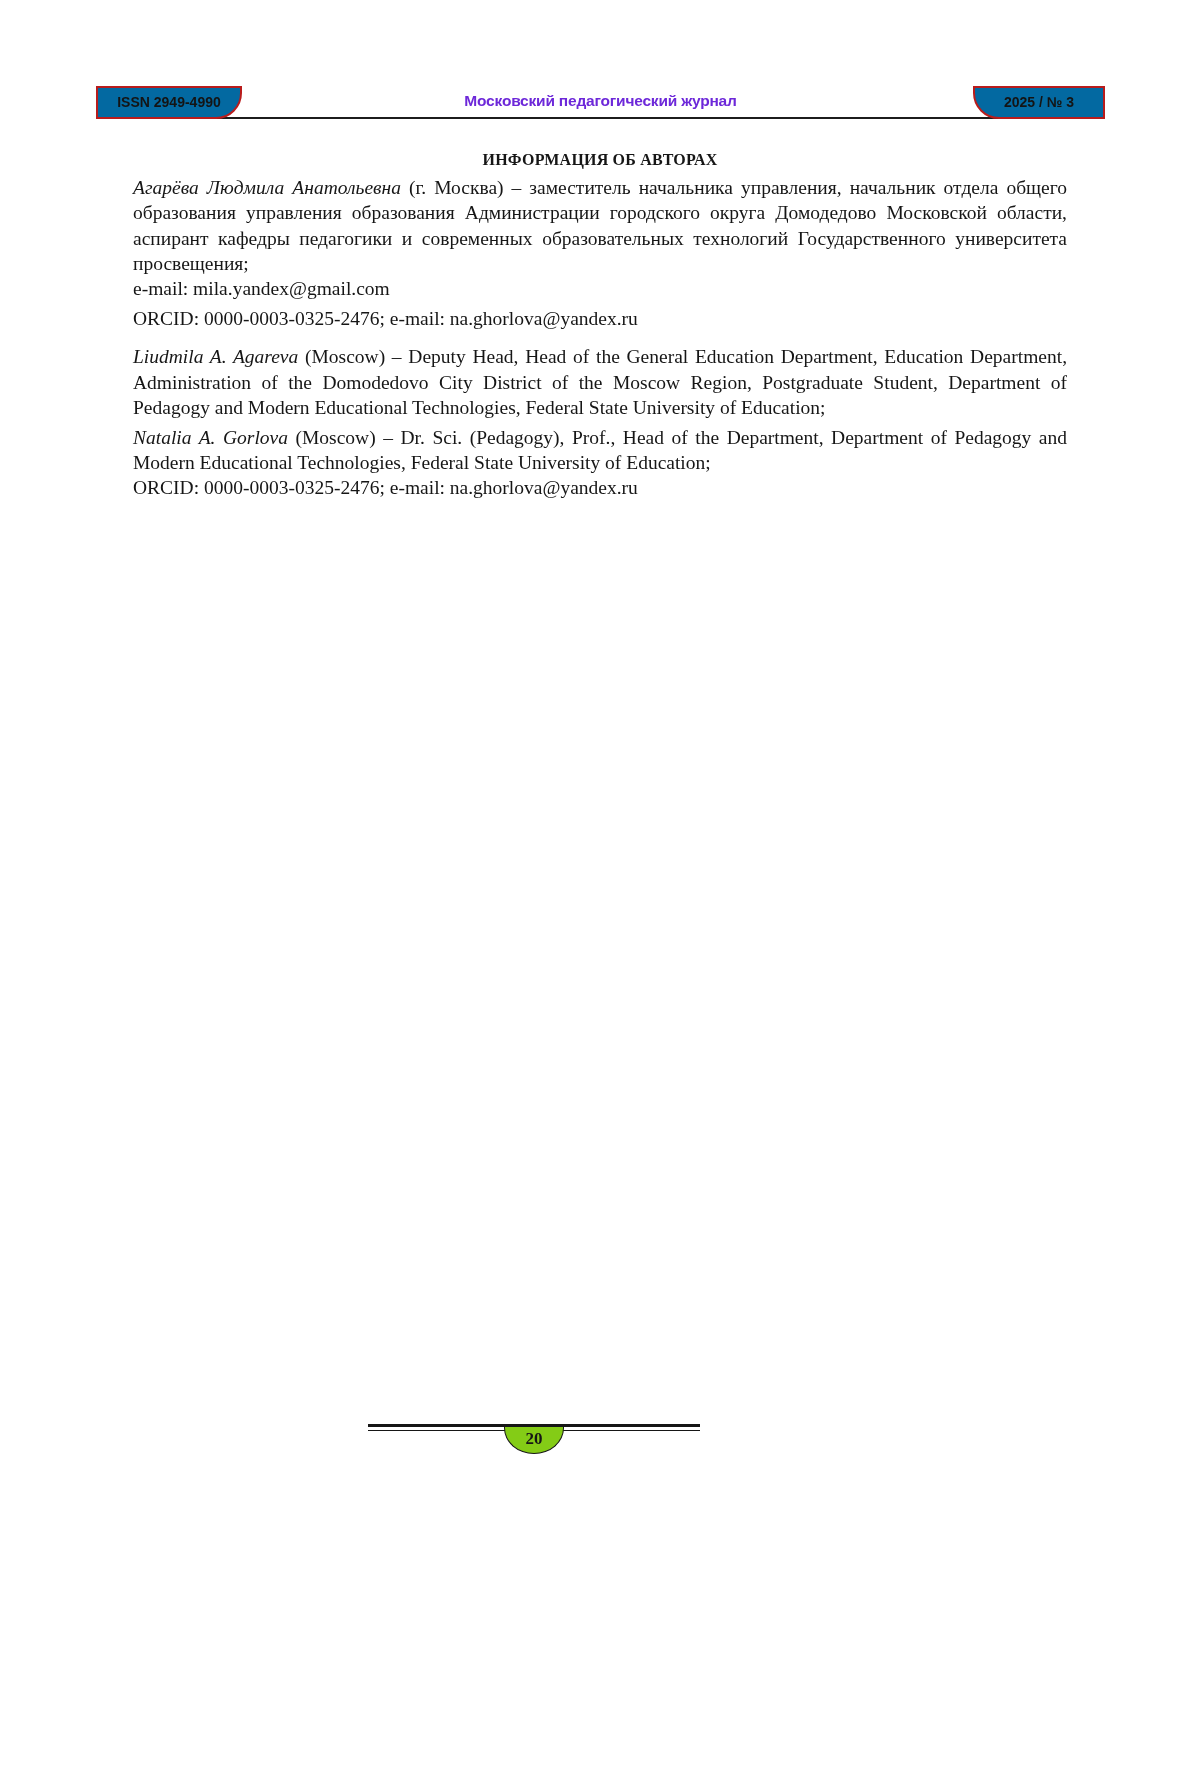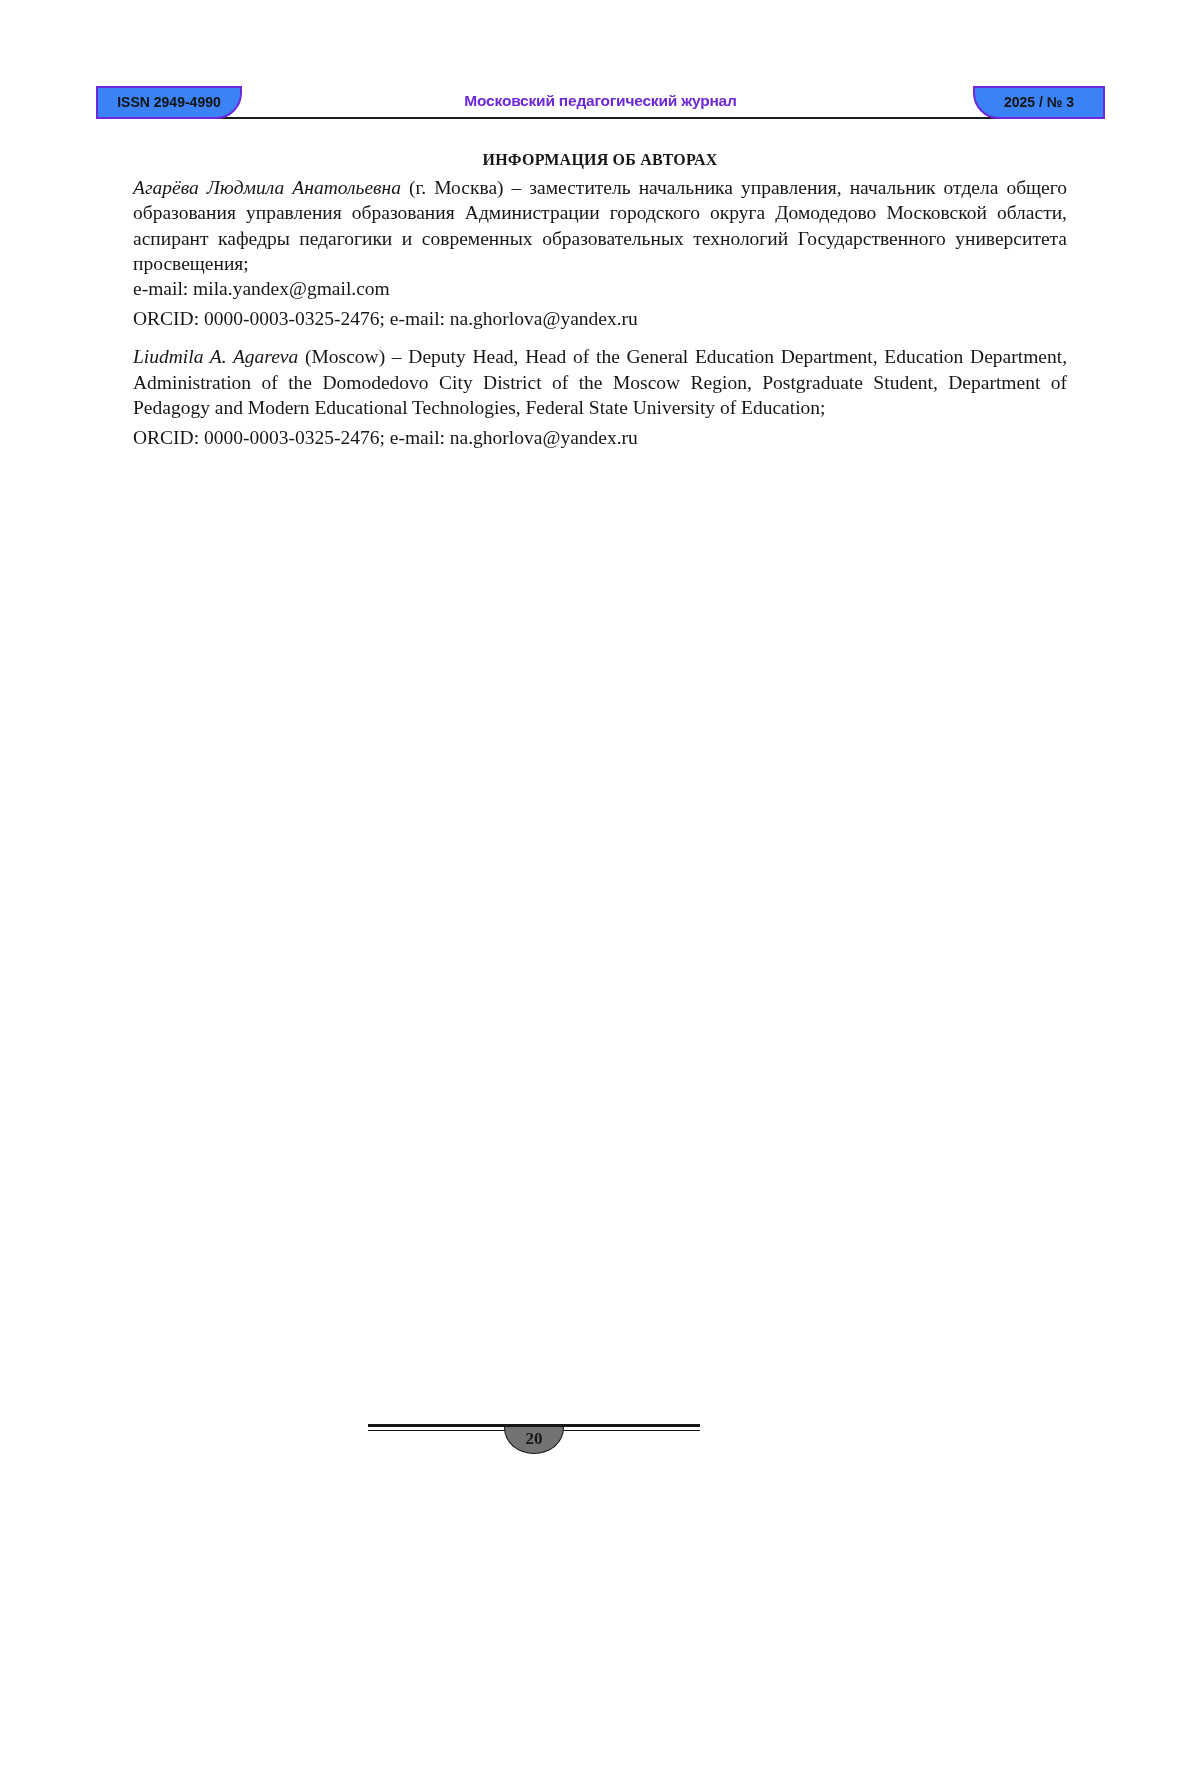--- a/index.html
+++ b/index.html
@@ -31,22 +31,22 @@
     font-family: "Liberation Sans", sans-serif;
     font-weight: bold;
     font-size: 15.5px;
     letter-spacing: -0.2px;
     color: #6d28d9;
   }
   .tab {
     position: absolute;
     top: 0;
     height: 33px;
-    background: #3b82f6;
-    border: 2px solid #6d28d9;
+    background: #0369a1;
+    border: 2px solid #b91c1c;
     display: flex;
     align-items: center;
     justify-content: center;
     font-family: "Liberation Sans", sans-serif;
     font-weight: bold;
     font-size: 14px;
     color: #141414;
     z-index: 2;
   }
   .tab-left  { left: 0;  width: 146px; border-radius: 0 0 26px 0; padding-bottom: 2px; }
@@ -95,21 +95,21 @@
     height: 1.5px;
     background: #161616;
   }
   .page-badge {
     position: absolute;
     top: 2.5px;
     left: 50%;
     transform: translateX(-50%);
     width: 60px;
     height: 27px;
-    background: #737373;
+    background: #84cc16;
     border: 1.7px solid #161616;
     border-top: none;
     border-bottom-left-radius: 30px 26px;
     border-bottom-right-radius: 30px 26px;
     text-align: center;
     font-weight: bold;
     font-size: 17px;
     line-height: 24px;
     z-index: 2;
   }
@@ -144,20 +144,24 @@
   <div class="section-en" lang="en">
 
     <div class="author-block">
       <p class="body-p">
         <em class="author-name">Liudmila A. Agareva</em>
         <span>(Moscow) – Deputy Head, Head of the General Education Department, Education Department, Administration of the Domodedovo City District of the Moscow Region, Postgraduate Student, Department of Pedagogy and Modern Educational Technologies, Federal State University of Education;</span>
       </p>
     </div>
 
     <div class="author-block">
+      <p class="body-p">
+        <em class="author-name">Natalia A. Gorlova</em>
+        <span>(Moscow) – Dr. Sci. (Pedagogy), Prof., Head of the Department, Department of Pedagogy and Modern Educational Technologies, Federal State University of Education;</span>
+      </p>
       <p class="contact">ORCID: 0000-0003-0325-2476; e-mail: na.ghorlova@yandex.ru</p>
     </div>
   </div>
 
 </div>
 
 <div class="footer">
   <div class="footer-rule-1"></div>
   <div class="footer-rule-2"></div>
   <div class="page-badge">20</div>

